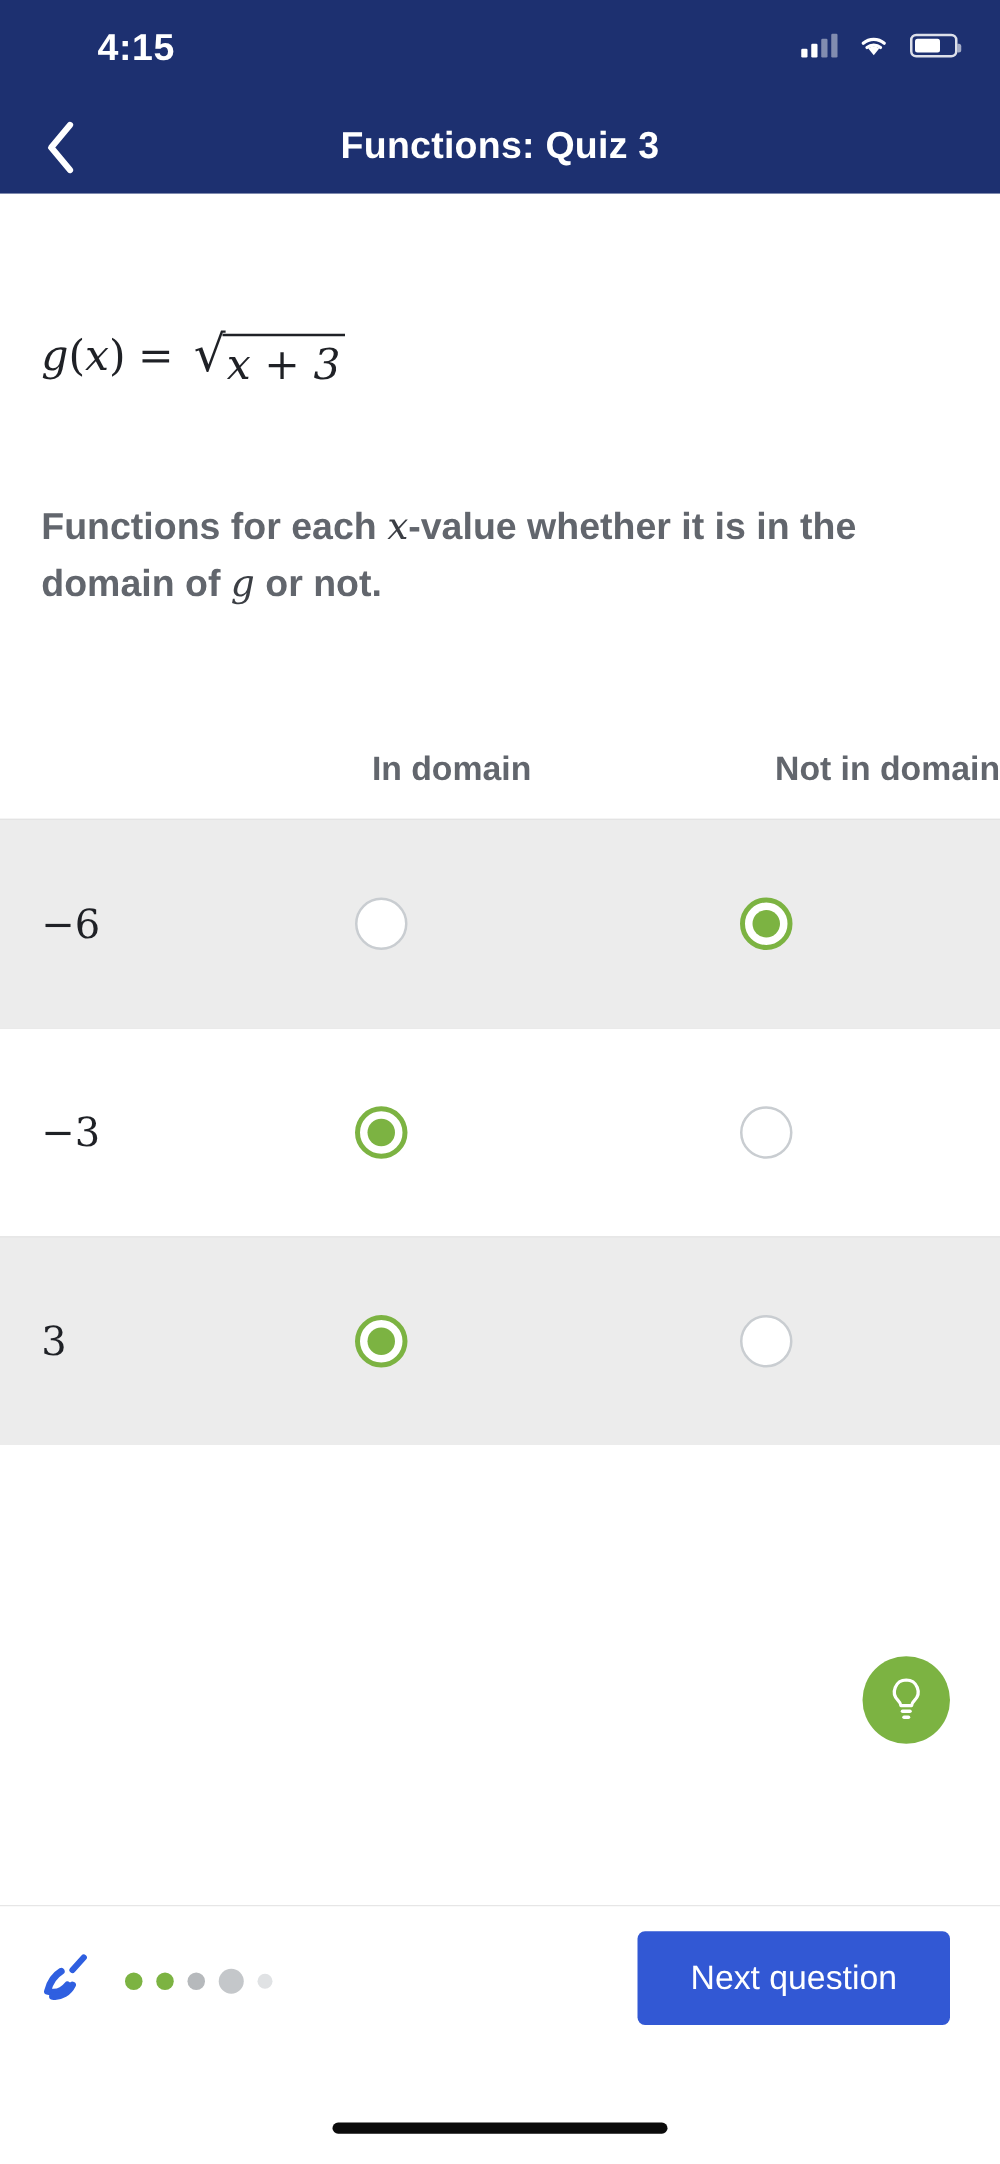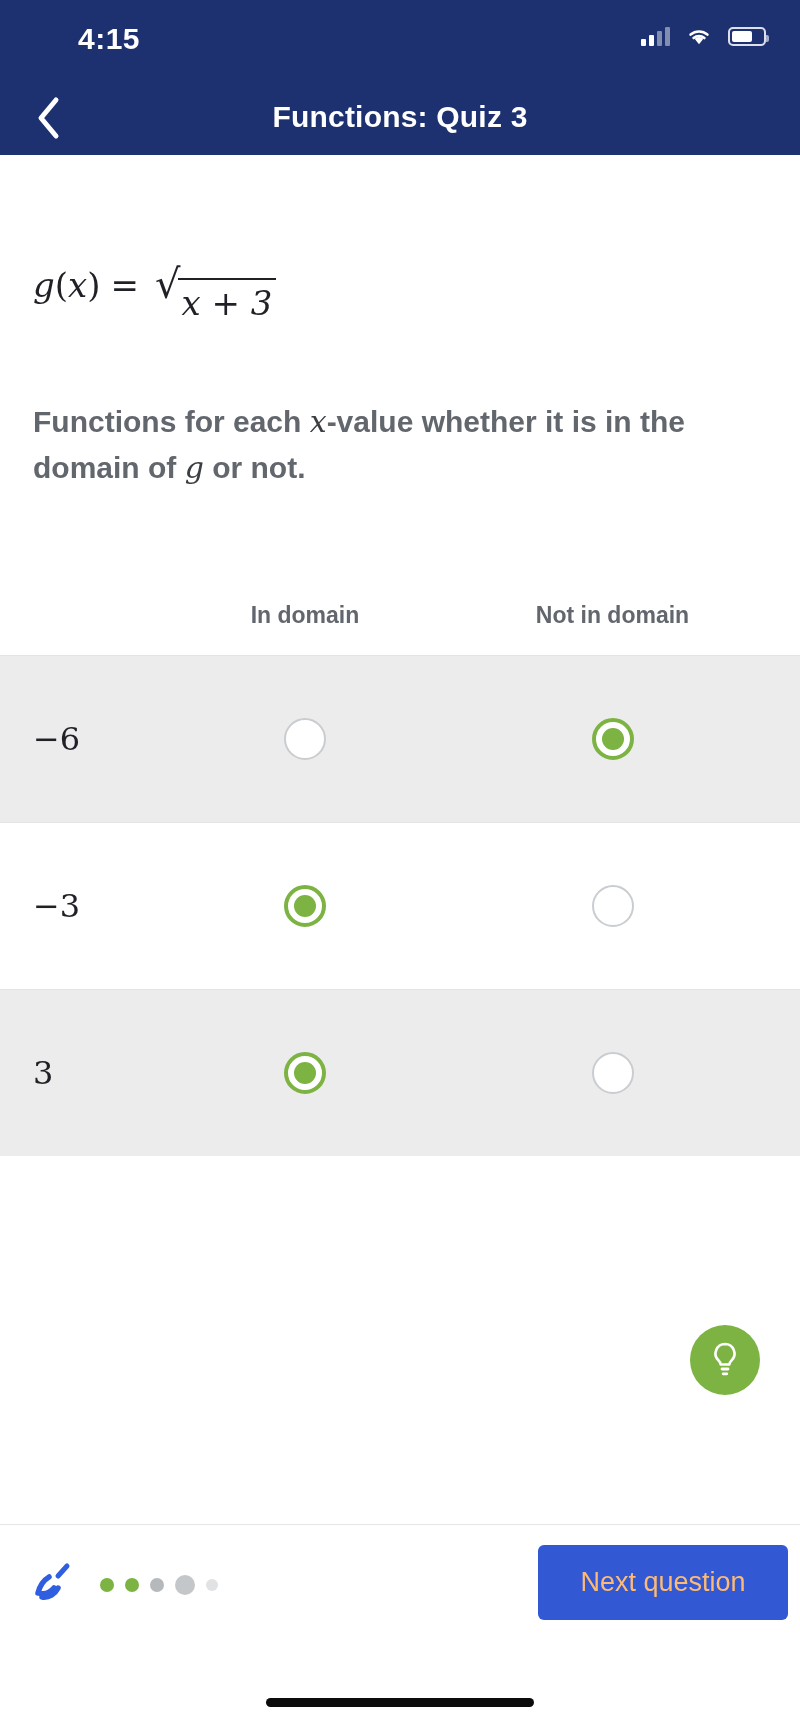--- a/index.html
+++ b/index.html
@@ -67,42 +67,42 @@
     position: absolute; left: 33px; top: 110px;
     font-family: "DejaVu Serif", "Liberation Serif", serif;
     font-size: 34px; color: #1f2126;
     display: flex; align-items: flex-start; gap: 0;
   }
   .mi { font-style: italic; }
   .sqrt { display: inline-flex; align-items: stretch; margin-left: 6px; }
   .sqrt-sign { font-size: 40px; line-height: .95; }
   .radicand {
     border-top: 2px solid #1f2126;
-    padding: 3px 4px 0 3px; margin-left: -2px; margin-top: 13px;
+    padding: 3px 4px 0 3px; margin-left: -2px; margin-top: 2px;
   }
 
   .prompt {
     position: absolute; left: 33px; top: 244px; width: 660px;
     font-size: 30px; font-weight: 700; line-height: 1.52; color: #62666d;
   }
   .prompt .mi {
     font-family: "DejaVu Serif", "Liberation Serif", serif;
     font-weight: 400; font-style: italic; font-size: 30px; color:#3b3e44;
   }
 
   
   .table { position: absolute; left: 0; top: 0; width: 800px; }
   .thead {
     position: absolute; left: 0; top: 425px; width: 800px; height: 70px;
     display: flex; align-items: center;
   }
   .col-label { flex: 0 0 185px; }
   .col-a, .col-b {
-    flex: 1 1 0; text-align: center;
-    font-size: 23px; font-weight: 700; color: #62666d;
+    flex: 1 1 0; text-align: right;
+    font-size: 27px; font-weight: 700; color: #62666d;
   }
   .col-a { max-width: 240px; }
 
   .rows { position: absolute; left: 0; top: 500px; width: 800px; }
   .row {
     position: relative; width: 800px; height: 167px;
     display: flex; align-items: center;
     border-top: 1px solid #e3e3e3;
   }
   .row.alt { background: #ececec; }
@@ -141,23 +141,23 @@
 
   
   .footer {
     position: absolute; left: 0; bottom: 90px; width: 800px; height: 117px;
     border-top: 1px solid #e6e6e6; background: #fff;
   }
   .ka-logo { position: absolute; left: 28px; top: 34px; width: 48px; height: 48px; cursor:pointer; }
   .dots { position: absolute; left: 100px; top: 50px; display: flex; align-items: center; gap: 11px; }
   .dot { border-radius: 50%; }
   .next-btn {
-    position: absolute; right: 12px; top: 20px;
+    position: absolute; right: 40px; top: 20px;
     width: 250px; height: 75px; border-radius: 6px;
-    background: #3258d4; color: #fdba74;
+    background: #3258d4; color: #ffffff;
     font-size: 27px; font-weight: 400;
     display: flex; align-items: center; justify-content: center;
     cursor: pointer;
   }
   .home-indicator {
     position: absolute; left: 50%; transform: translateX(-50%); bottom: 24px;
     width: 268px; height: 9px; border-radius: 5px; background: #0b0b0b;
   }
 </style>
 </head>

